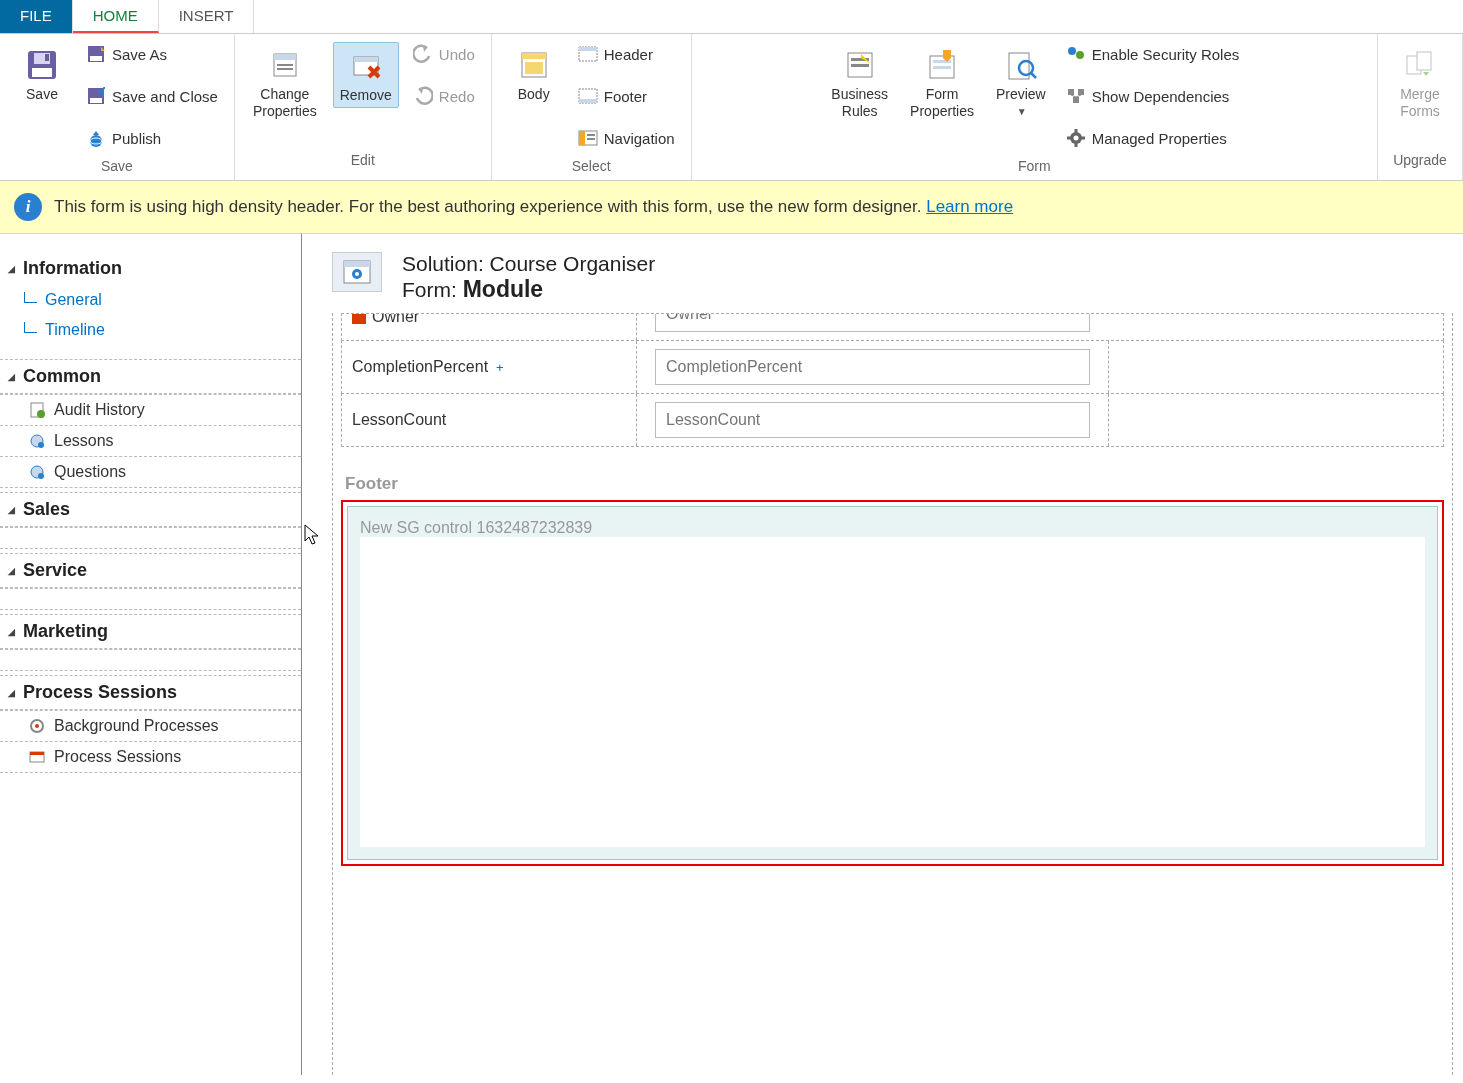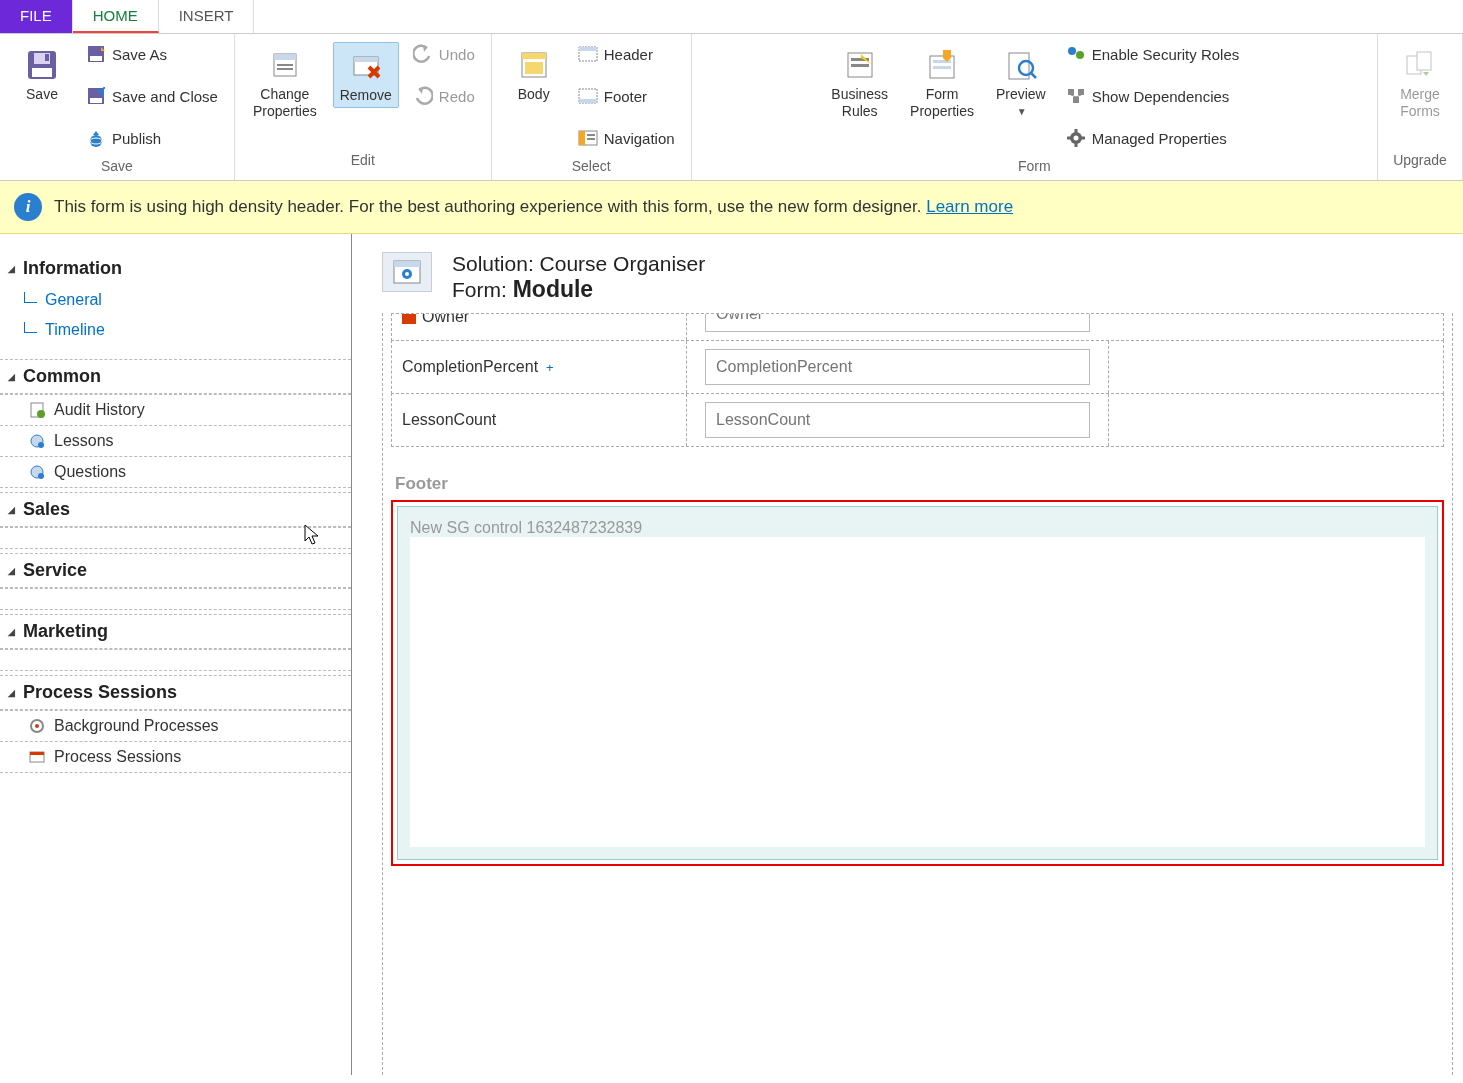--- a/index.html
+++ b/index.html
@@ -1,21 +1,21 @@
 <!DOCTYPE html>
 <html><head>
 <meta charset="utf-8">
 <style>
 * { box-sizing: border-box; margin: 0; padding: 0; }
 body { font-family: "Segoe UI", Tahoma, sans-serif; font-size: 14px; color: #333; background: #fff; width: 1463px; height: 1083px; overflow: hidden; }
 
 
 .tabbar { display: flex; border-bottom: 1px solid #ccc; background: #fff; }
 .tab { padding: 7px 20px; font-size: 15px; color: #555; cursor: pointer; border-right: 1px solid #ddd; }
-.tab.file { background: #6d28d9; color: #fff; font-weight: normal; }
+.tab.file { background: #0369a1; color: #fff; font-weight: normal; }
 .tab.active { color: #15803d; border-bottom: 2px solid #ef4444; }
 
 
 .ribbon { display: flex; border-bottom: 1px solid #ccc; }
 .ribbon-group { display: flex; flex-direction: column; align-items: center; border-right: 1px solid #ddd; padding: 4px 8px 2px 8px; }
 .ribbon-group-body { display: flex; align-items: flex-start; gap: 10px; padding: 4px 4px; min-height: 110px; }
 .ribbon-group-label { font-size: 14px; color: #666; padding: 4px 0; }
 
 .rbtn-large { display: flex; flex-direction: column; align-items: center; justify-content: flex-end; min-width: 60px; padding: 6px 6px 4px 6px; text-align: center; cursor: pointer; gap: 4px; }
 .rbtn-large .ic { width: 34px; height: 34px; display: flex; align-items: center; justify-content: center; }
@@ -28,21 +28,21 @@
 
 .chev { font-size: 10px; color: #555; margin-left: 2px; }
 
 
 .infobar { background: #ffffc4; border-bottom: 1px solid #e0dc88; display: flex; align-items: center; padding: 12px 14px; font-size: 17px; color: #333; gap: 12px; }
 .infobar .info-icon { width: 28px; height: 28px; background: #2a7fcf; border-radius: 50%; color: #fff; display: flex; align-items: center; justify-content: center; font-weight: bold; font-style: italic; font-family: Georgia, serif; }
 .infobar a { color: #0072c6; text-decoration: underline; }
 
 
 .content { display: flex; height: calc(1083px - 38px - 150px - 54px); }
-.sidebar { width: 352px; border-right: 1px solid #888; overflow: hidden; padding-top: 18px; }
+.sidebar { width: 302px; border-right: 1px solid #888; overflow: hidden; padding-top: 18px; }
 .side-section { margin-bottom: 4px; }
 .side-head { font-size: 18px; font-weight: 600; color: #222; padding: 6px 10px 6px 8px; display:flex; align-items:center; gap:6px; }
 .side-head::before { content:"◢"; font-size:9px; color:#444; transform: rotate(0deg); margin-right:2px;}
 .side-item { font-size: 16px; padding: 6px 10px 6px 28px; color: #333; cursor: pointer; display:flex; align-items:center; gap:8px; border-top: 1px dashed #bbb; border-bottom: 1px dashed #bbb; }
 .side-item + .side-item { border-top: none; }
 .side-item.link { color: #0072c6; border: none; padding-left: 24px; display:flex; align-items:center; gap:4px;}
 .side-item.link::before { content:""; width: 12px; border-left: 1px solid #0072c6; border-bottom: 1px solid #0072c6; height: 10px; margin-right:4px; margin-top:-6px;}
 .side-empty-dashed { border-top: 1px dashed #bbb; border-bottom: 1px dashed #bbb; height: 22px; }
 .side-ic { width:18px; height:18px; display:inline-flex; align-items:center; justify-content:center; }
 

